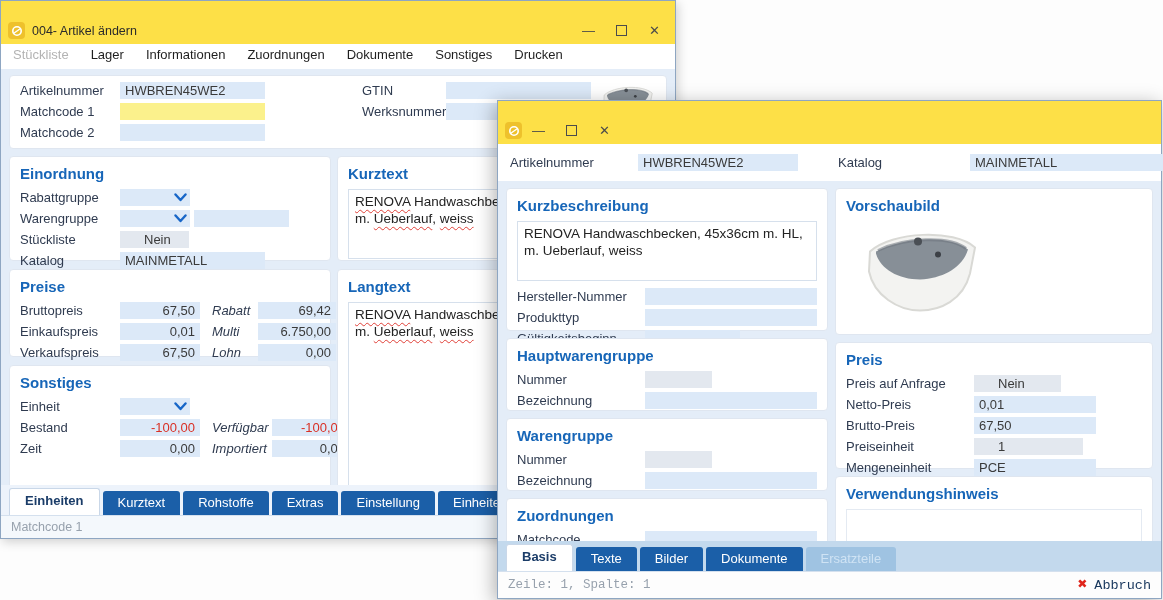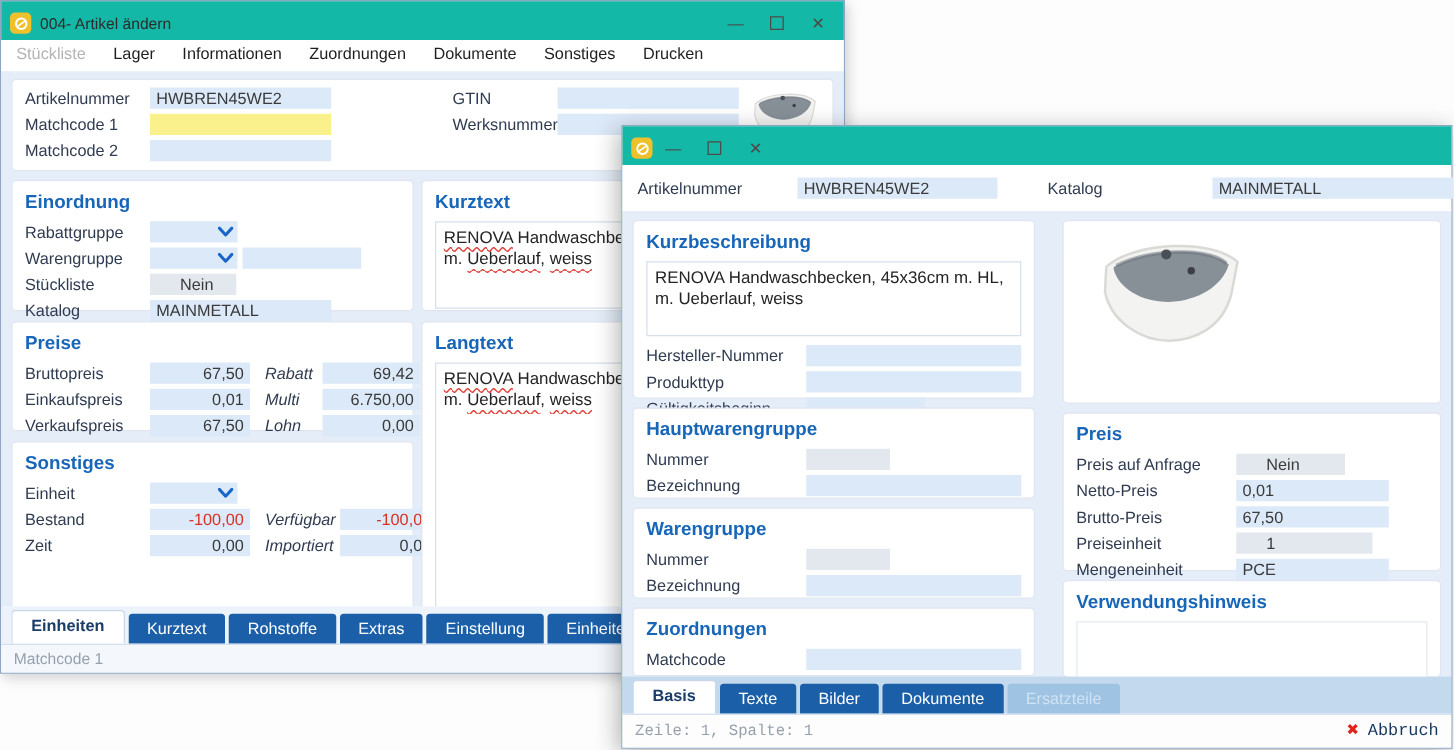--- a/index.html
+++ b/index.html
@@ -1,20 +1,20 @@
 <!DOCTYPE html>
 <html><head>
 <meta charset="utf-8">
 <style>
   html,body{margin:0;padding:0;background:#fdfdfd;font-family:"Liberation Sans",sans-serif;}
   .screen{position:relative;width:1163px;height:600px;overflow:hidden;background:#fdfdfd;}
   .window{position:absolute;background:#fff;border:1px solid #8ea6c2;display:flex;flex-direction:column;box-sizing:border-box;}
   .w1{left:0;top:0;width:676px;height:539px;box-shadow:2px 3px 10px rgba(0,0,0,.18);}
   .w2{left:497px;top:100px;width:665px;height:499px;box-shadow:-3px 4px 18px rgba(0,0,0,.30);}
-  .titlebar{height:27px;flex:none;display:flex;align-items:center;padding:4px 4px 0 7px;background:#14b8a6;}
+  .titlebar{height:27px;flex:none;display:flex;align-items:center;padding:16px 4px 0 7px;background:#fde047;}
   .apic{width:17px;height:17px;border-radius:4px;background:#eec12c;display:flex;align-items:center;justify-content:center;flex:none;}
   .title{font-size:12.5px;color:#2b2b2b;margin-left:7px;flex:1;white-space:nowrap;}
   .wctrl{display:flex;align-items:center;}
   .wbtn{width:33px;height:21px;display:flex;align-items:center;justify-content:center;color:#4b4b4b;font-size:13px;cursor:default;}
   .maxbox{width:9px;height:9px;border:1.2px solid #4b4b4b;}
   .menubar{flex:none;display:flex;gap:22px;padding:3px 12px 7px;background:#fff;font-size:13px;color:#1f1f1f;}
   .menuitem.disabled{color:#b3b3b3;}
   .content{flex:1;background:#e4edf8;padding:6px 8px;overflow:hidden;position:relative;}
   .gbox{background:#fff;border:1px solid #dfe6f0;border-radius:4px;padding:6px 10px 8px;box-sizing:border-box;}
   .gtitle{color:#1766b8;font-weight:700;font-size:15px;margin:2px 0 7px;}
@@ -44,21 +44,21 @@
   .xicon{color:#e0251b;font-weight:700;font-size:16px;line-height:1;}
   .abbr{color:#17365c;font-size:13.5px;}
   .cols{display:flex;gap:6px;margin-top:7px;}
   .colL1{width:322px;flex:none;display:flex;flex-direction:column;gap:8px;}
   .colR1{flex:1;display:flex;flex-direction:column;gap:8px;}
   .hdrbox{position:relative;height:74px;}
   .hdr-right{position:absolute;left:352px;top:6px;}
   .sinkthumb{position:absolute;right:6px;top:3px;}
   .w2hdr{flex:none;height:37px;background:#fff;display:flex;align-items:center;padding:0 12px;font-size:13px;color:#2f3b50;}
   .gap40{width:40px;flex:none;}
-  .cols2{display:flex;gap:22px;}
+  .cols2{display:flex;gap:7px;}
   .colL2{width:322px;flex:none;display:flex;flex-direction:column;gap:7px;}
   .colR2{flex:1;display:flex;flex-direction:column;gap:7px;}
   .vh-box{border:1px solid #e4eaf2;height:44px;background:#fff;}
 </style>
 </head>
 <body>
 
 <div class="screen">
 
   <section class="window w1">
@@ -310,20 +310,21 @@
               <span class="flabel lab125">Matchcode</span>
               <span class="field flexf"></span>
             </div>
           </div>
 
         </div>
 
         <div class="colR2">
 
           <div class="gbox" style="height:147px;">
+            <div class="gtitle">Vorschaubild</div>
             <span style="display:inline-block;margin-left:6px;">
               <svg width="140" height="96" viewBox="0 0 140 95">
                 <path d="M18 30 C40 10 102 7 123 26 L118 52 C111 79 88 89 68 89 C46 89 22 74 17 50 Z" fill="#f3f3f1" stroke="#d9d9d5" stroke-width="2"></path>
                 <path d="M24 30 C52 15 98 13 116 28 C111 45 92 57 68 58 C46 58 28 47 24 32 Z" fill="#878f97"></path>
                 <path d="M26 29 C52 16 98 14 114 27" fill="none" stroke="#6e757d" stroke-width="3" opacity=".55"></path>
                 <circle cx="66" cy="20" r="4" fill="#4a4f55"></circle>
                 <circle cx="86" cy="33" r="3" fill="#3c4046"></circle>
               </svg>
             </span>
           </div>

